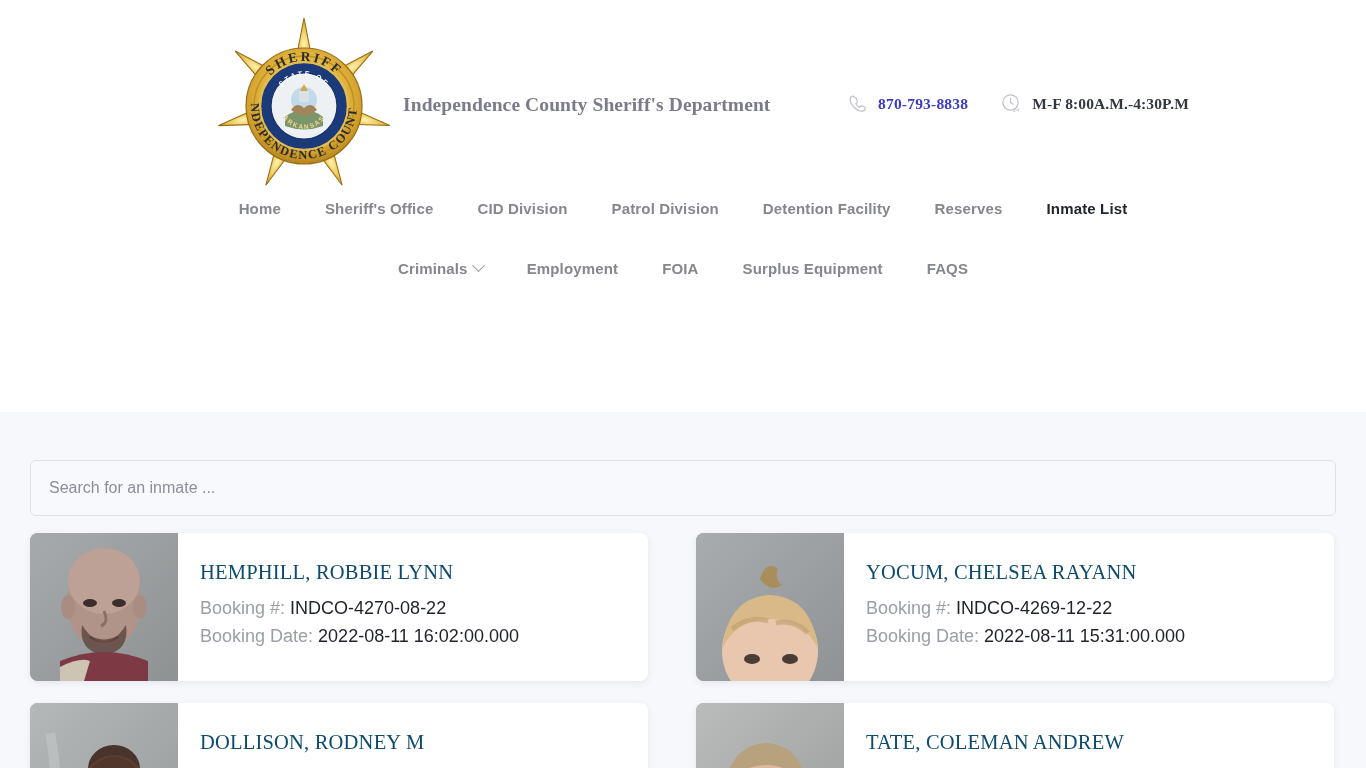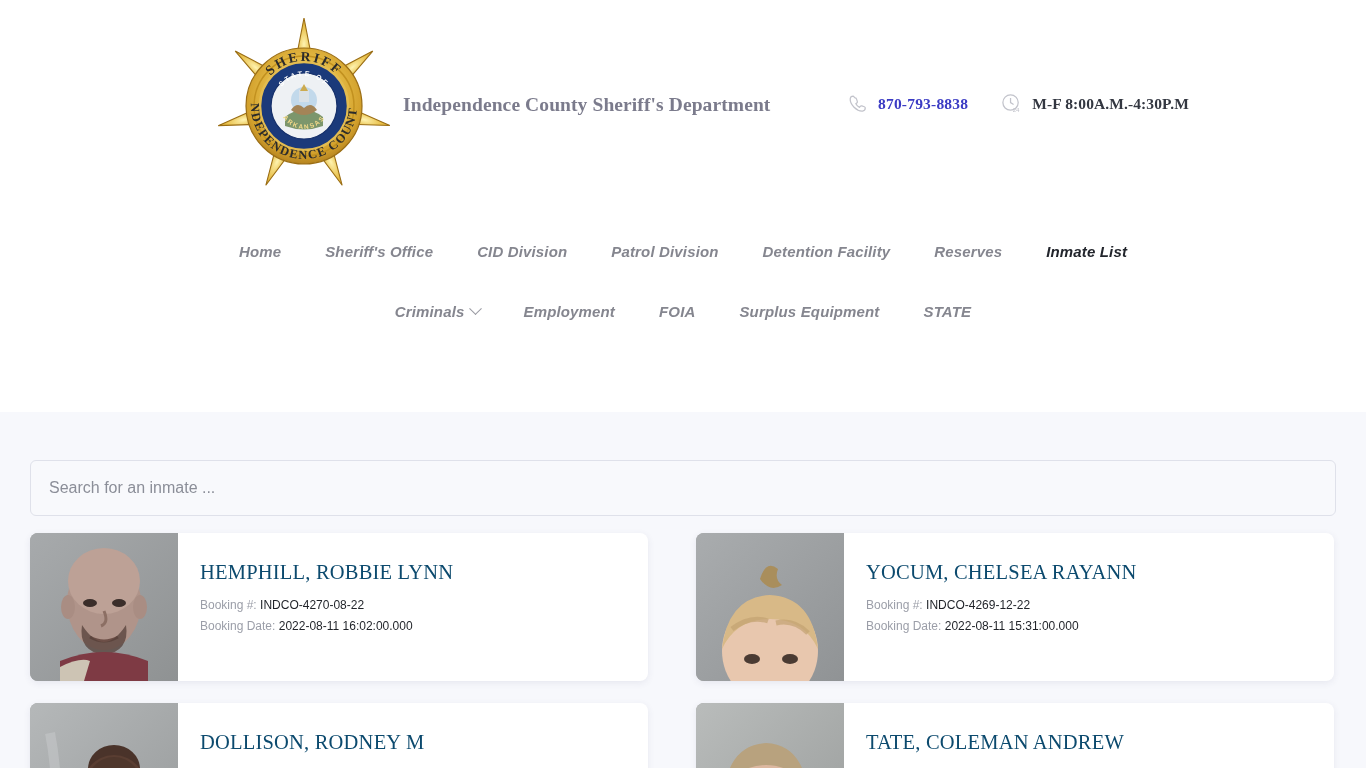--- a/index.html
+++ b/index.html
@@ -95,23 +95,22 @@
   
   .main-nav {
     position: absolute;
     top: 200px;
     left: 0;
     right: 0;
   }
   .nav-row {
     display: flex;
     justify-content: center;
-    align-items: flex-end;
+    align-items: flex-start;
     height: 60px;
-    font-style: italic;
   }
   .nav-row.row-2 { margin-top: 0px; }
 
   .nav-item {
     font-size: 15px;
     font-weight: bold;
     color: #85868f;
     letter-spacing: 0.15px;
     padding: 0 22px;
     cursor: pointer;
@@ -192,21 +191,21 @@
     font-weight: normal;
     font-size: 20.5px;
     color: #0c4a6e;
     letter-spacing: 0.2px;
     margin-bottom: 14px;
     white-space: nowrap;
     overflow: hidden;
   }
 
   .meta-line {
-    font-size: 12px;
+    font-size: 18px;
     color: #1f2228;
     margin-bottom: 7px;
     white-space: nowrap;
   }
   .meta-label { color: #9b9ea8; }
   .meta-value { color: #1f2228; }
 </style>
 </head>
 <body>
 
@@ -336,21 +335,21 @@
       <div class="nav-item">
           <span>Employment</span>
         </div>
       <div class="nav-item">
           <span>FOIA</span>
         </div>
       <div class="nav-item">
           <span>Surplus Equipment</span>
         </div>
       <div class="nav-item">
-          <span>STATE</span>
+          <span>FAQS</span>
         </div>
     </div>
   </nav>
 </header>
 
 <main class="content-area">
 
   <div class="search-wrap">
     <input class="search-input" type="text" placeholder="Search for an inmate ..." style="">
   </div>

